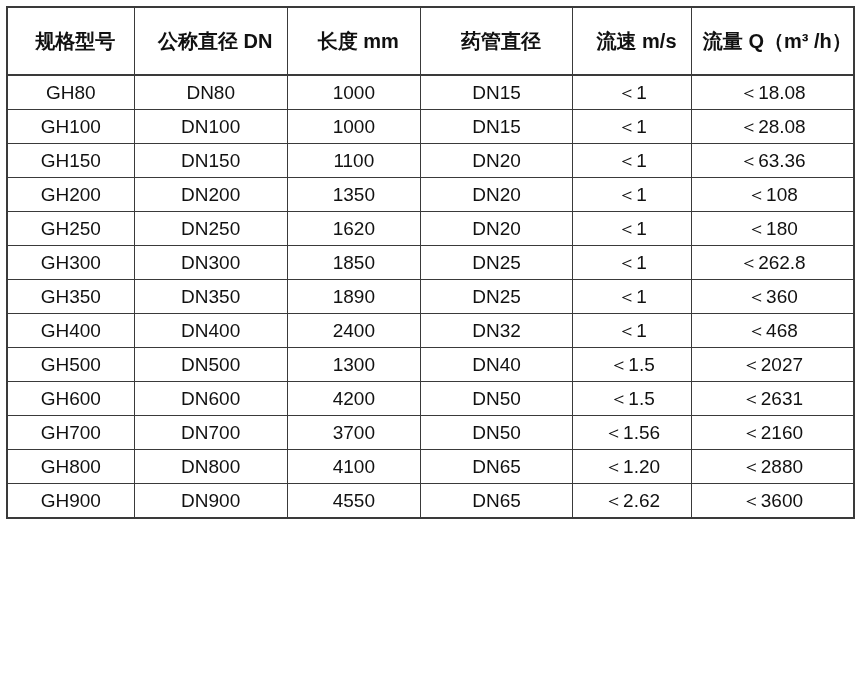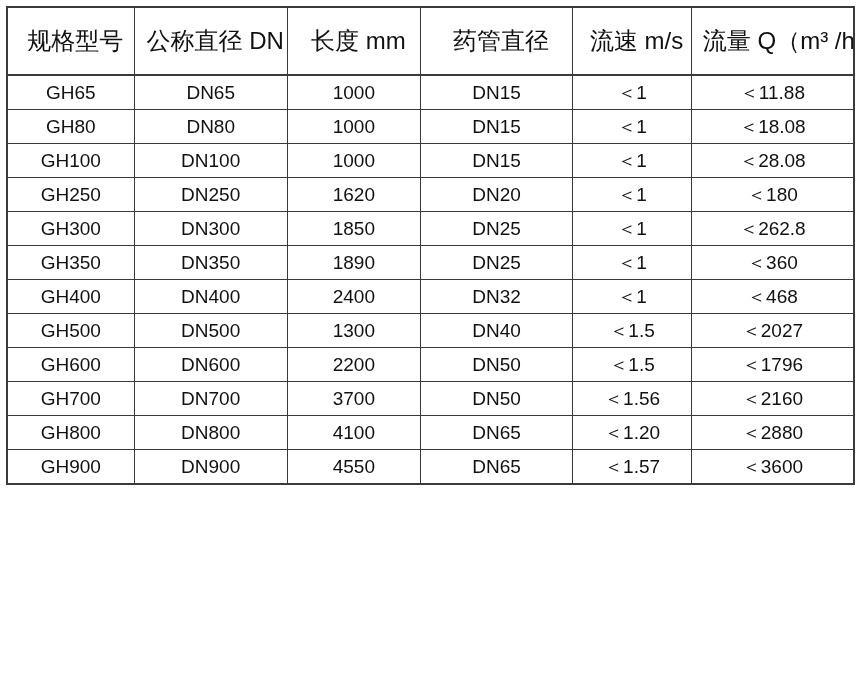--- a/index.html
+++ b/index.html
@@ -31,22 +31,22 @@
   table.spec-table th, table.spec-table td {
     border: 1px solid #3a3a3a;
     text-align: center;
     vertical-align: middle;
     padding: 0 2px;
     white-space: nowrap;
     overflow: hidden;
   }
   table.spec-table thead th {
     height: 66px;
-    font-size: 24px;
-    font-weight: normal;
+    font-size: 20px;
+    font-weight: bold;
     border-bottom: 2px solid #3a3a3a;
     padding-left: 11px;
   }
   table.spec-table tbody td {
     height: 33px;
     font-size: 19px;
     font-weight: normal;
   }
 </style>
 </head>
@@ -67,42 +67,50 @@
           <th>规格型号</th>
           <th>公称直径 DN</th>
           <th>长度 mm</th>
           <th>药管直径</th>
           <th>流速 m/s</th>
           <th>流量 Q（m³ /h）</th>
         </tr>
     </thead>
     <tbody>
         <tr>
-          <td>GH65</td>
-          <td>DN65</td>
-          <td>1000</td>
-          <td>DN15</td>
-          <td>＜1</td>
-          <td>＜11.88</td>
-        </tr>
-        <tr>
           <td>GH80</td>
           <td>DN80</td>
           <td>1000</td>
           <td>DN15</td>
           <td>＜1</td>
           <td>＜18.08</td>
         </tr>
         <tr>
           <td>GH100</td>
           <td>DN100</td>
           <td>1000</td>
           <td>DN15</td>
           <td>＜1</td>
           <td>＜28.08</td>
+        </tr>
+        <tr>
+          <td>GH150</td>
+          <td>DN150</td>
+          <td>1100</td>
+          <td>DN20</td>
+          <td>＜1</td>
+          <td>＜63.36</td>
+        </tr>
+        <tr>
+          <td>GH200</td>
+          <td>DN200</td>
+          <td>1350</td>
+          <td>DN20</td>
+          <td>＜1</td>
+          <td>＜108</td>
         </tr>
         <tr>
           <td>GH250</td>
           <td>DN250</td>
           <td>1620</td>
           <td>DN20</td>
           <td>＜1</td>
           <td>＜180</td>
         </tr>
         <tr>
@@ -133,24 +141,24 @@
           <td>GH500</td>
           <td>DN500</td>
           <td>1300</td>
           <td>DN40</td>
           <td>＜1.5</td>
           <td>＜2027</td>
         </tr>
         <tr>
           <td>GH600</td>
           <td>DN600</td>
-          <td>2200</td>
+          <td>4200</td>
           <td>DN50</td>
           <td>＜1.5</td>
-          <td>＜1796</td>
+          <td>＜2631</td>
         </tr>
         <tr>
           <td>GH700</td>
           <td>DN700</td>
           <td>3700</td>
           <td>DN50</td>
           <td>＜1.56</td>
           <td>＜2160</td>
         </tr>
         <tr>
@@ -159,18 +167,18 @@
           <td>4100</td>
           <td>DN65</td>
           <td>＜1.20</td>
           <td>＜2880</td>
         </tr>
         <tr>
           <td>GH900</td>
           <td>DN900</td>
           <td>4550</td>
           <td>DN65</td>
-          <td>＜1.57</td>
+          <td>＜2.62</td>
           <td>＜3600</td>
         </tr>
       </tbody>
   </table>
 </div>
 
 </body></html>

